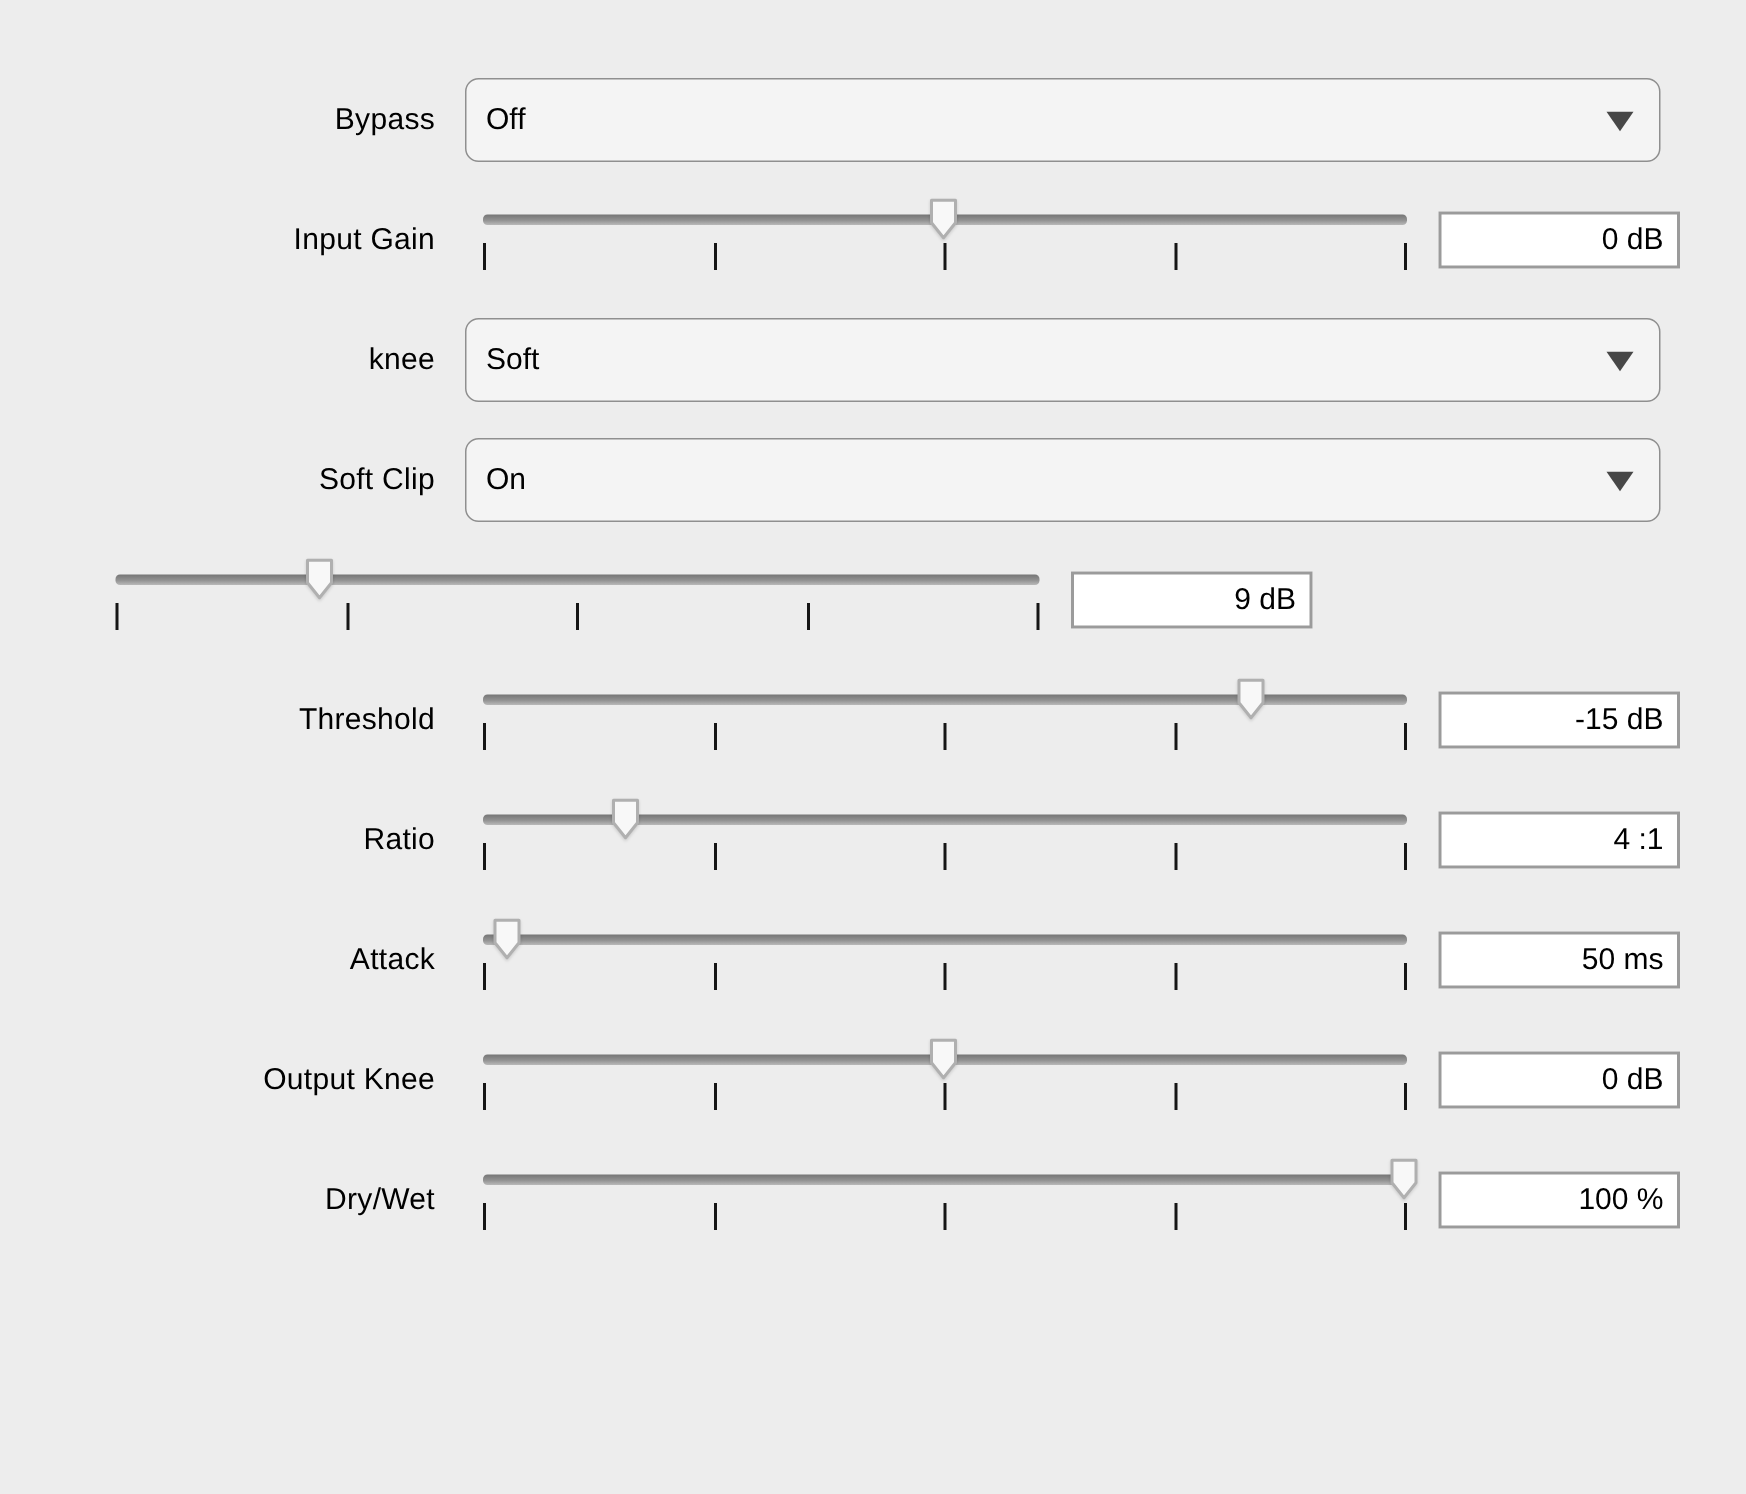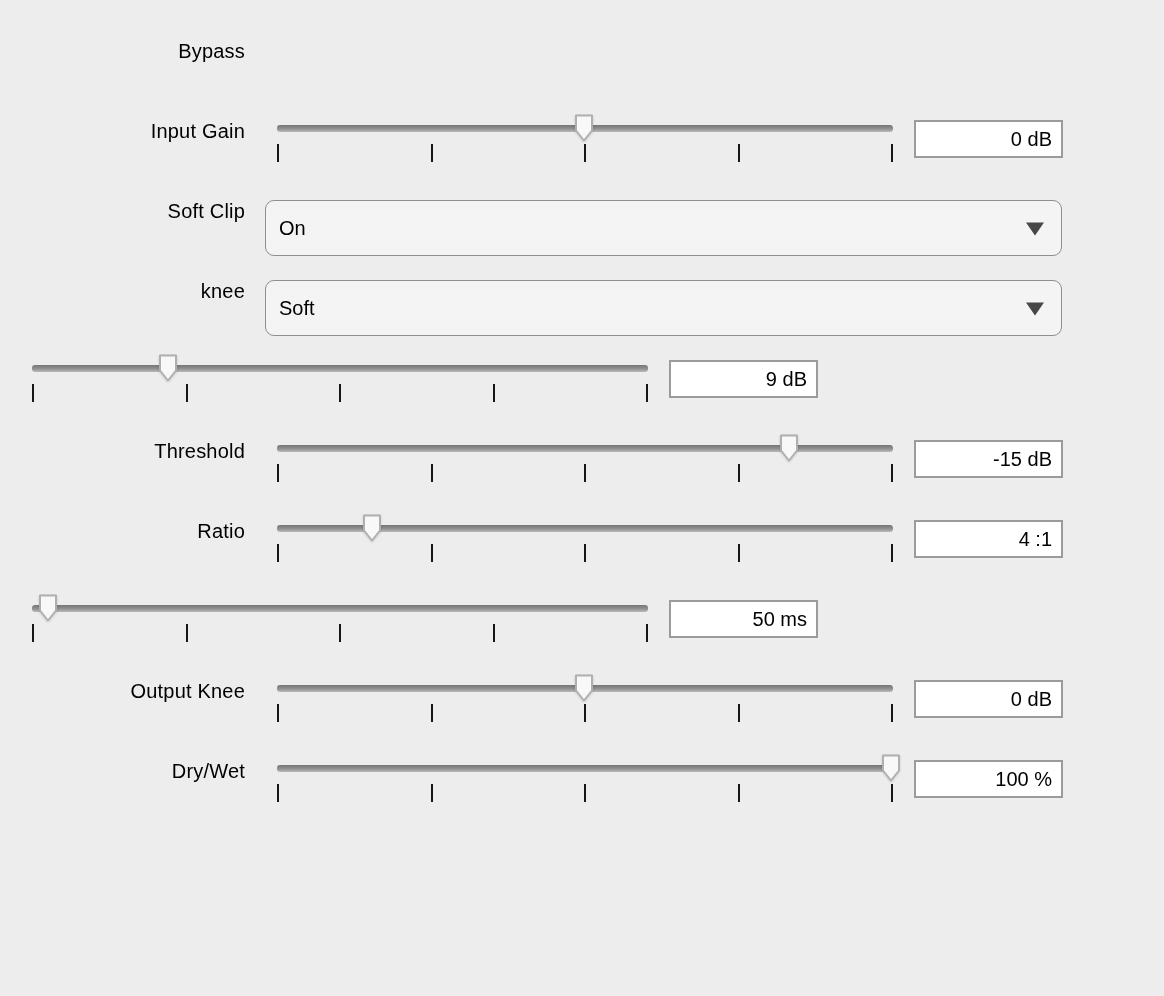--- a/index.html
+++ b/index.html
@@ -12,20 +12,22 @@
     overflow: hidden;
   }
   .panel {
     position: relative;
     padding-top: 40px;
     width: 1164px;
   }
   .row {
     height: 80px;
     display: flex;
+    align-items: center;
+    padding-left: 45px;
   }
   .label {
     width: 245px;
     flex: none;
     text-align: right;
     font-size: 20px;
     letter-spacing: 0.2px;
   }
   
   .dropdown {
@@ -88,76 +90,80 @@
   }
   .thumb {
     position: absolute;
     top: -6px;
     transform: translateX(-50%);
     filter: drop-shadow(0 1px 1px rgba(0,0,0,0.15));
   }
   
   .valuebox {
     margin-left: 21px;
-    width: 149px;
+    width: 161px;
     height: 38px;
     box-sizing: border-box;
     background: #ffffff;
     border: 2px solid #9b9b9b;
     display: flex;
     align-items: center;
     justify-content: flex-end;
     padding-right: 9px;
     font-size: 20px;
   }
 </style>
 </head>
 <body>
 
 <div class="panel">
 
   <div class="row">
     <div class="label">Bypass</div>
+    <div class="dropdown">
+      <span>Off</span>
+      <span class="dd-arrow"></span>
+    </div>
   </div>
 
   <div class="row">
     <div class="label">Input Gain</div>
     <div class="slider">
       <div class="track"></div>
       <div class="ticks">
           <i></i>
           <i></i>
           <i></i>
           <i></i>
           <i></i>
         </div>
       <svg class="thumb" width="20" height="29" viewBox="0 0 20 29" style="left: 49.8%;">
         <path d="M2 1.5 H18 V16.5 L10 26.5 L2 16.5 Z" fill="#f8f8f8" stroke="#b0b0b0" stroke-width="2" stroke-linejoin="round"></path>
       </svg>
     </div>
     <div class="valuebox">0 dB</div>
+  </div>
+
+  <div class="row">
+    <div class="label">knee</div>
+    <div class="dropdown">
+      <span>Soft</span>
+      <span class="dd-arrow"></span>
+    </div>
   </div>
 
   <div class="row">
     <div class="label">Soft Clip</div>
     <div class="dropdown">
       <span>On</span>
       <span class="dd-arrow"></span>
     </div>
   </div>
 
   <div class="row">
-    <div class="label">knee</div>
-    <div class="dropdown">
-      <span>Soft</span>
-      <span class="dd-arrow"></span>
-    </div>
-  </div>
-
-  <div class="row">
     <div class="slider">
       <div class="track"></div>
       <div class="ticks">
           <i></i>
           <i></i>
           <i></i>
           <i></i>
           <i></i>
         </div>
       <svg class="thumb" width="20" height="29" viewBox="0 0 20 29" style="left: 22.1%;">
@@ -197,20 +203,21 @@
           <i></i>
         </div>
       <svg class="thumb" width="20" height="29" viewBox="0 0 20 29" style="left: 15.4%;">
         <path d="M2 1.5 H18 V16.5 L10 26.5 L2 16.5 Z" fill="#f8f8f8" stroke="#b0b0b0" stroke-width="2" stroke-linejoin="round"></path>
       </svg>
     </div>
     <div class="valuebox">4 :1</div>
   </div>
 
   <div class="row">
+    <div class="label">Attack</div>
     <div class="slider">
       <div class="track"></div>
       <div class="ticks">
           <i></i>
           <i></i>
           <i></i>
           <i></i>
           <i></i>
         </div>
       <svg class="thumb" width="20" height="29" viewBox="0 0 20 29" style="left: 2.6%;">

